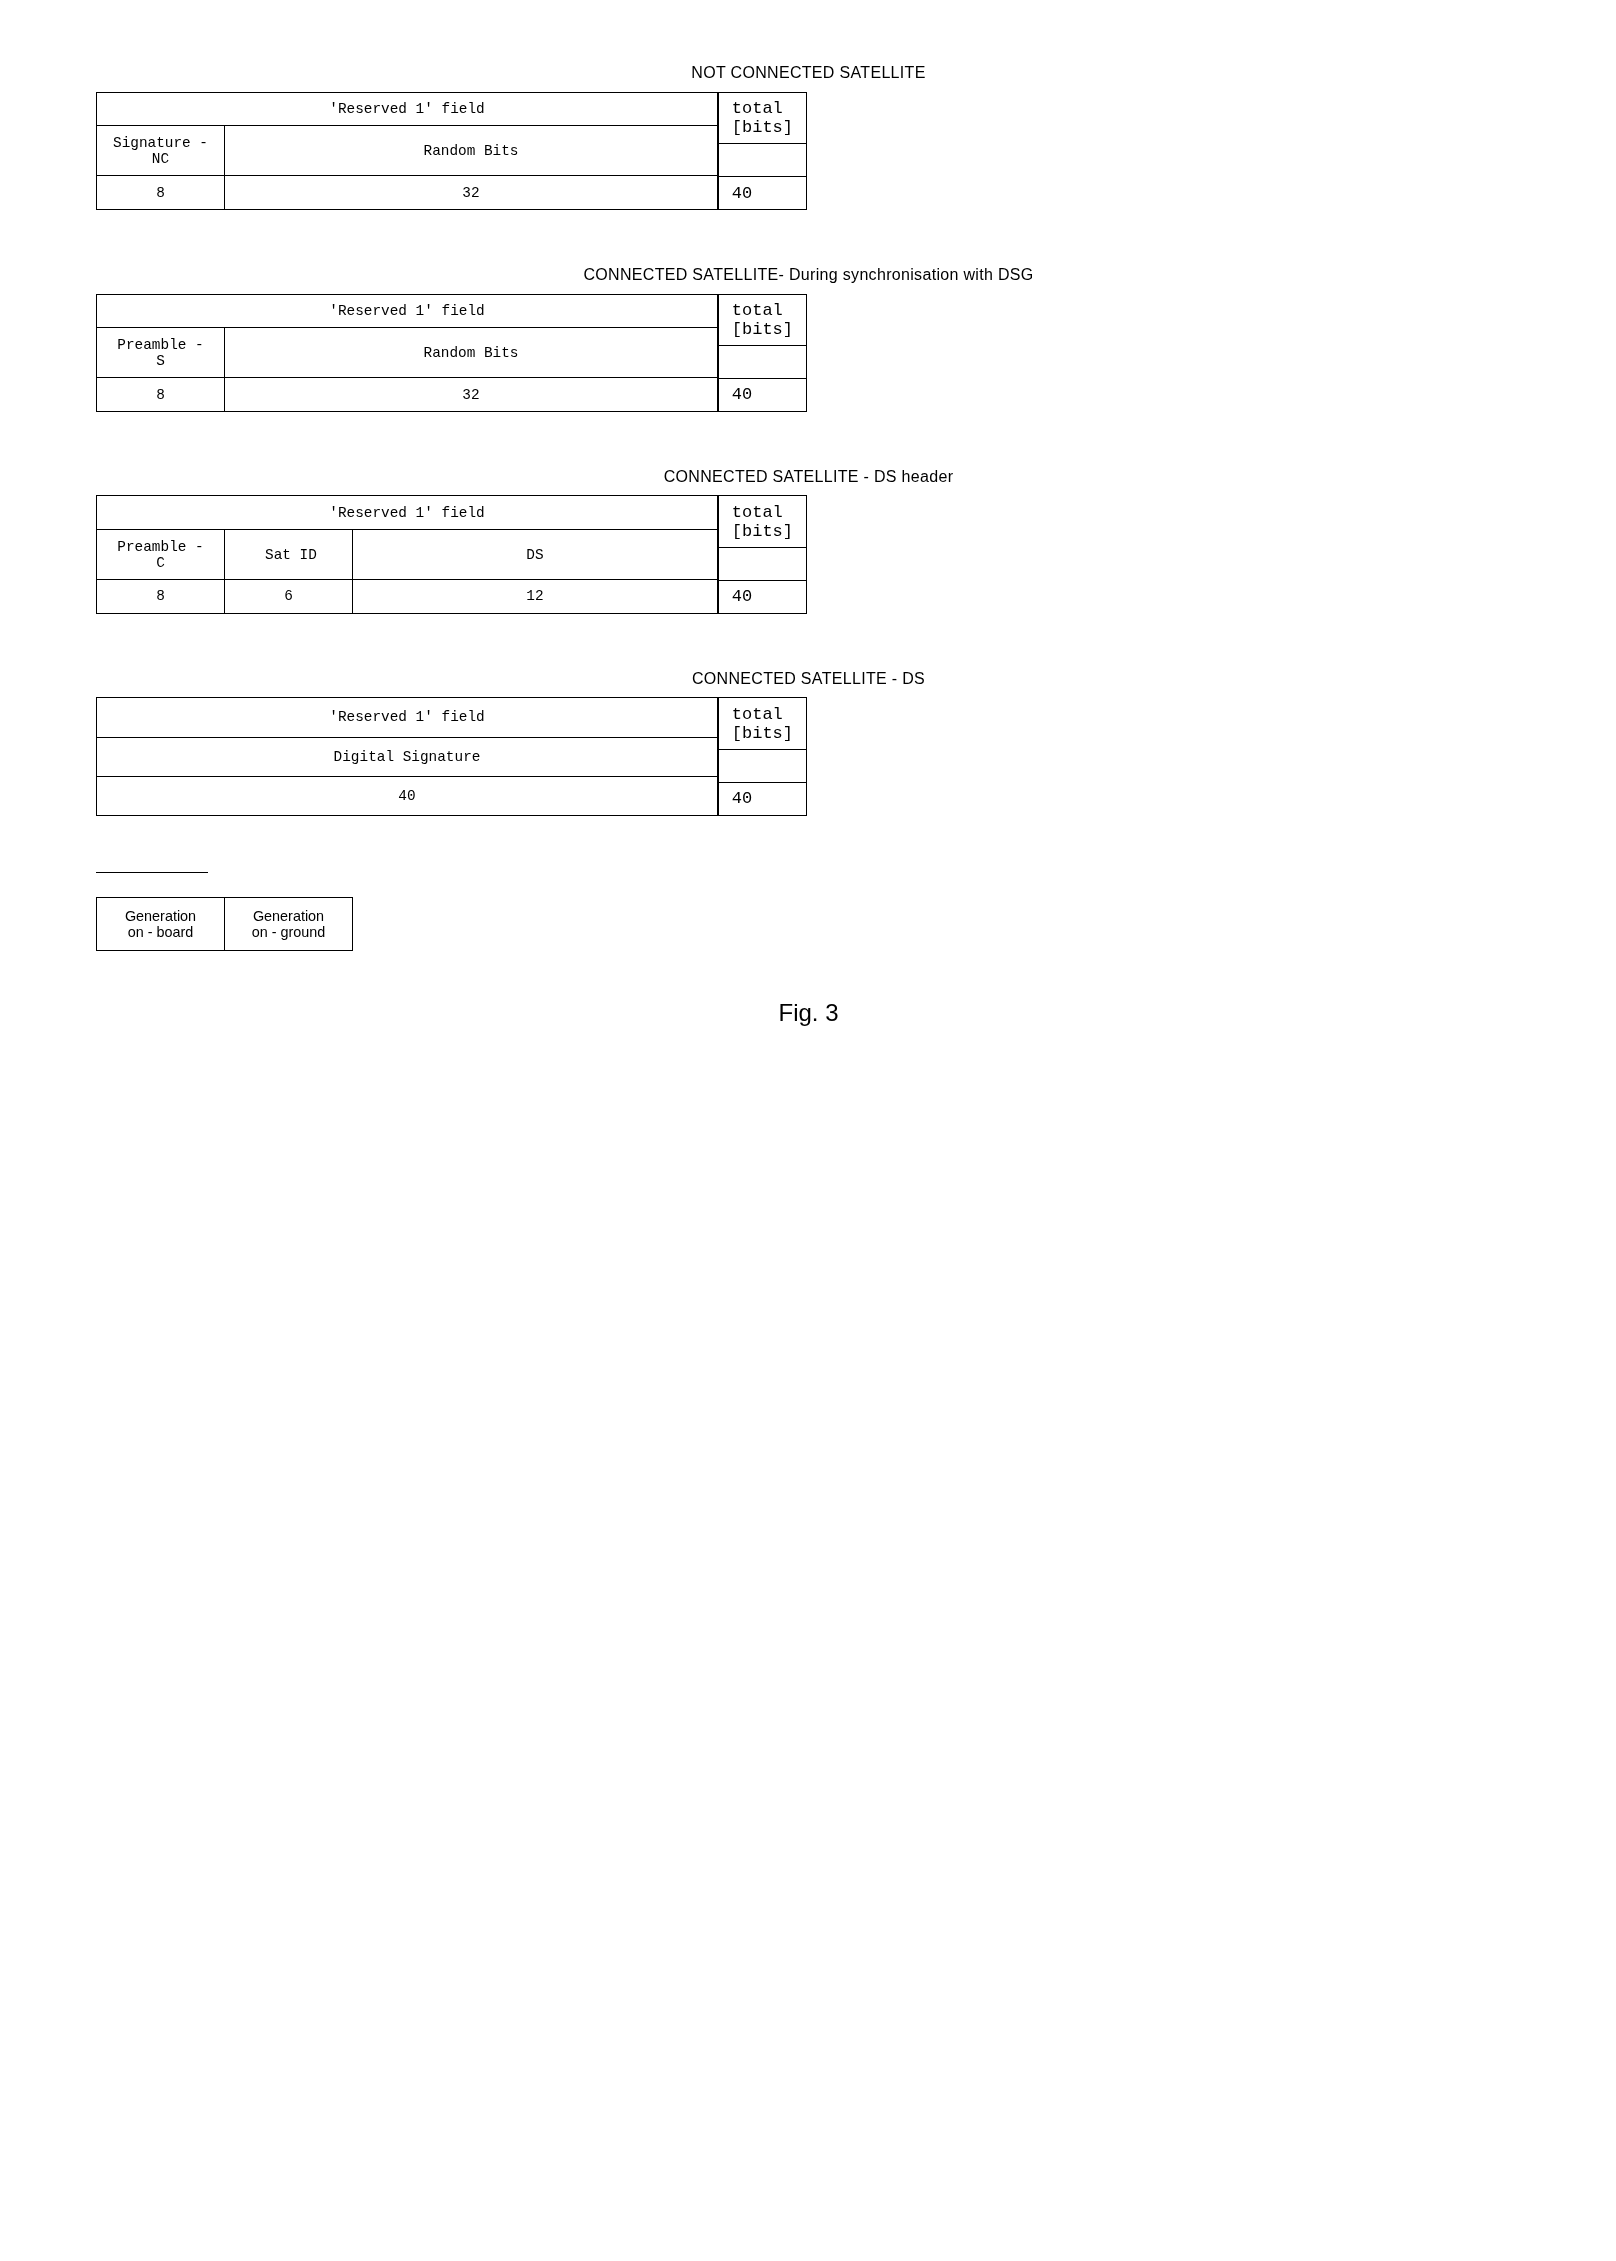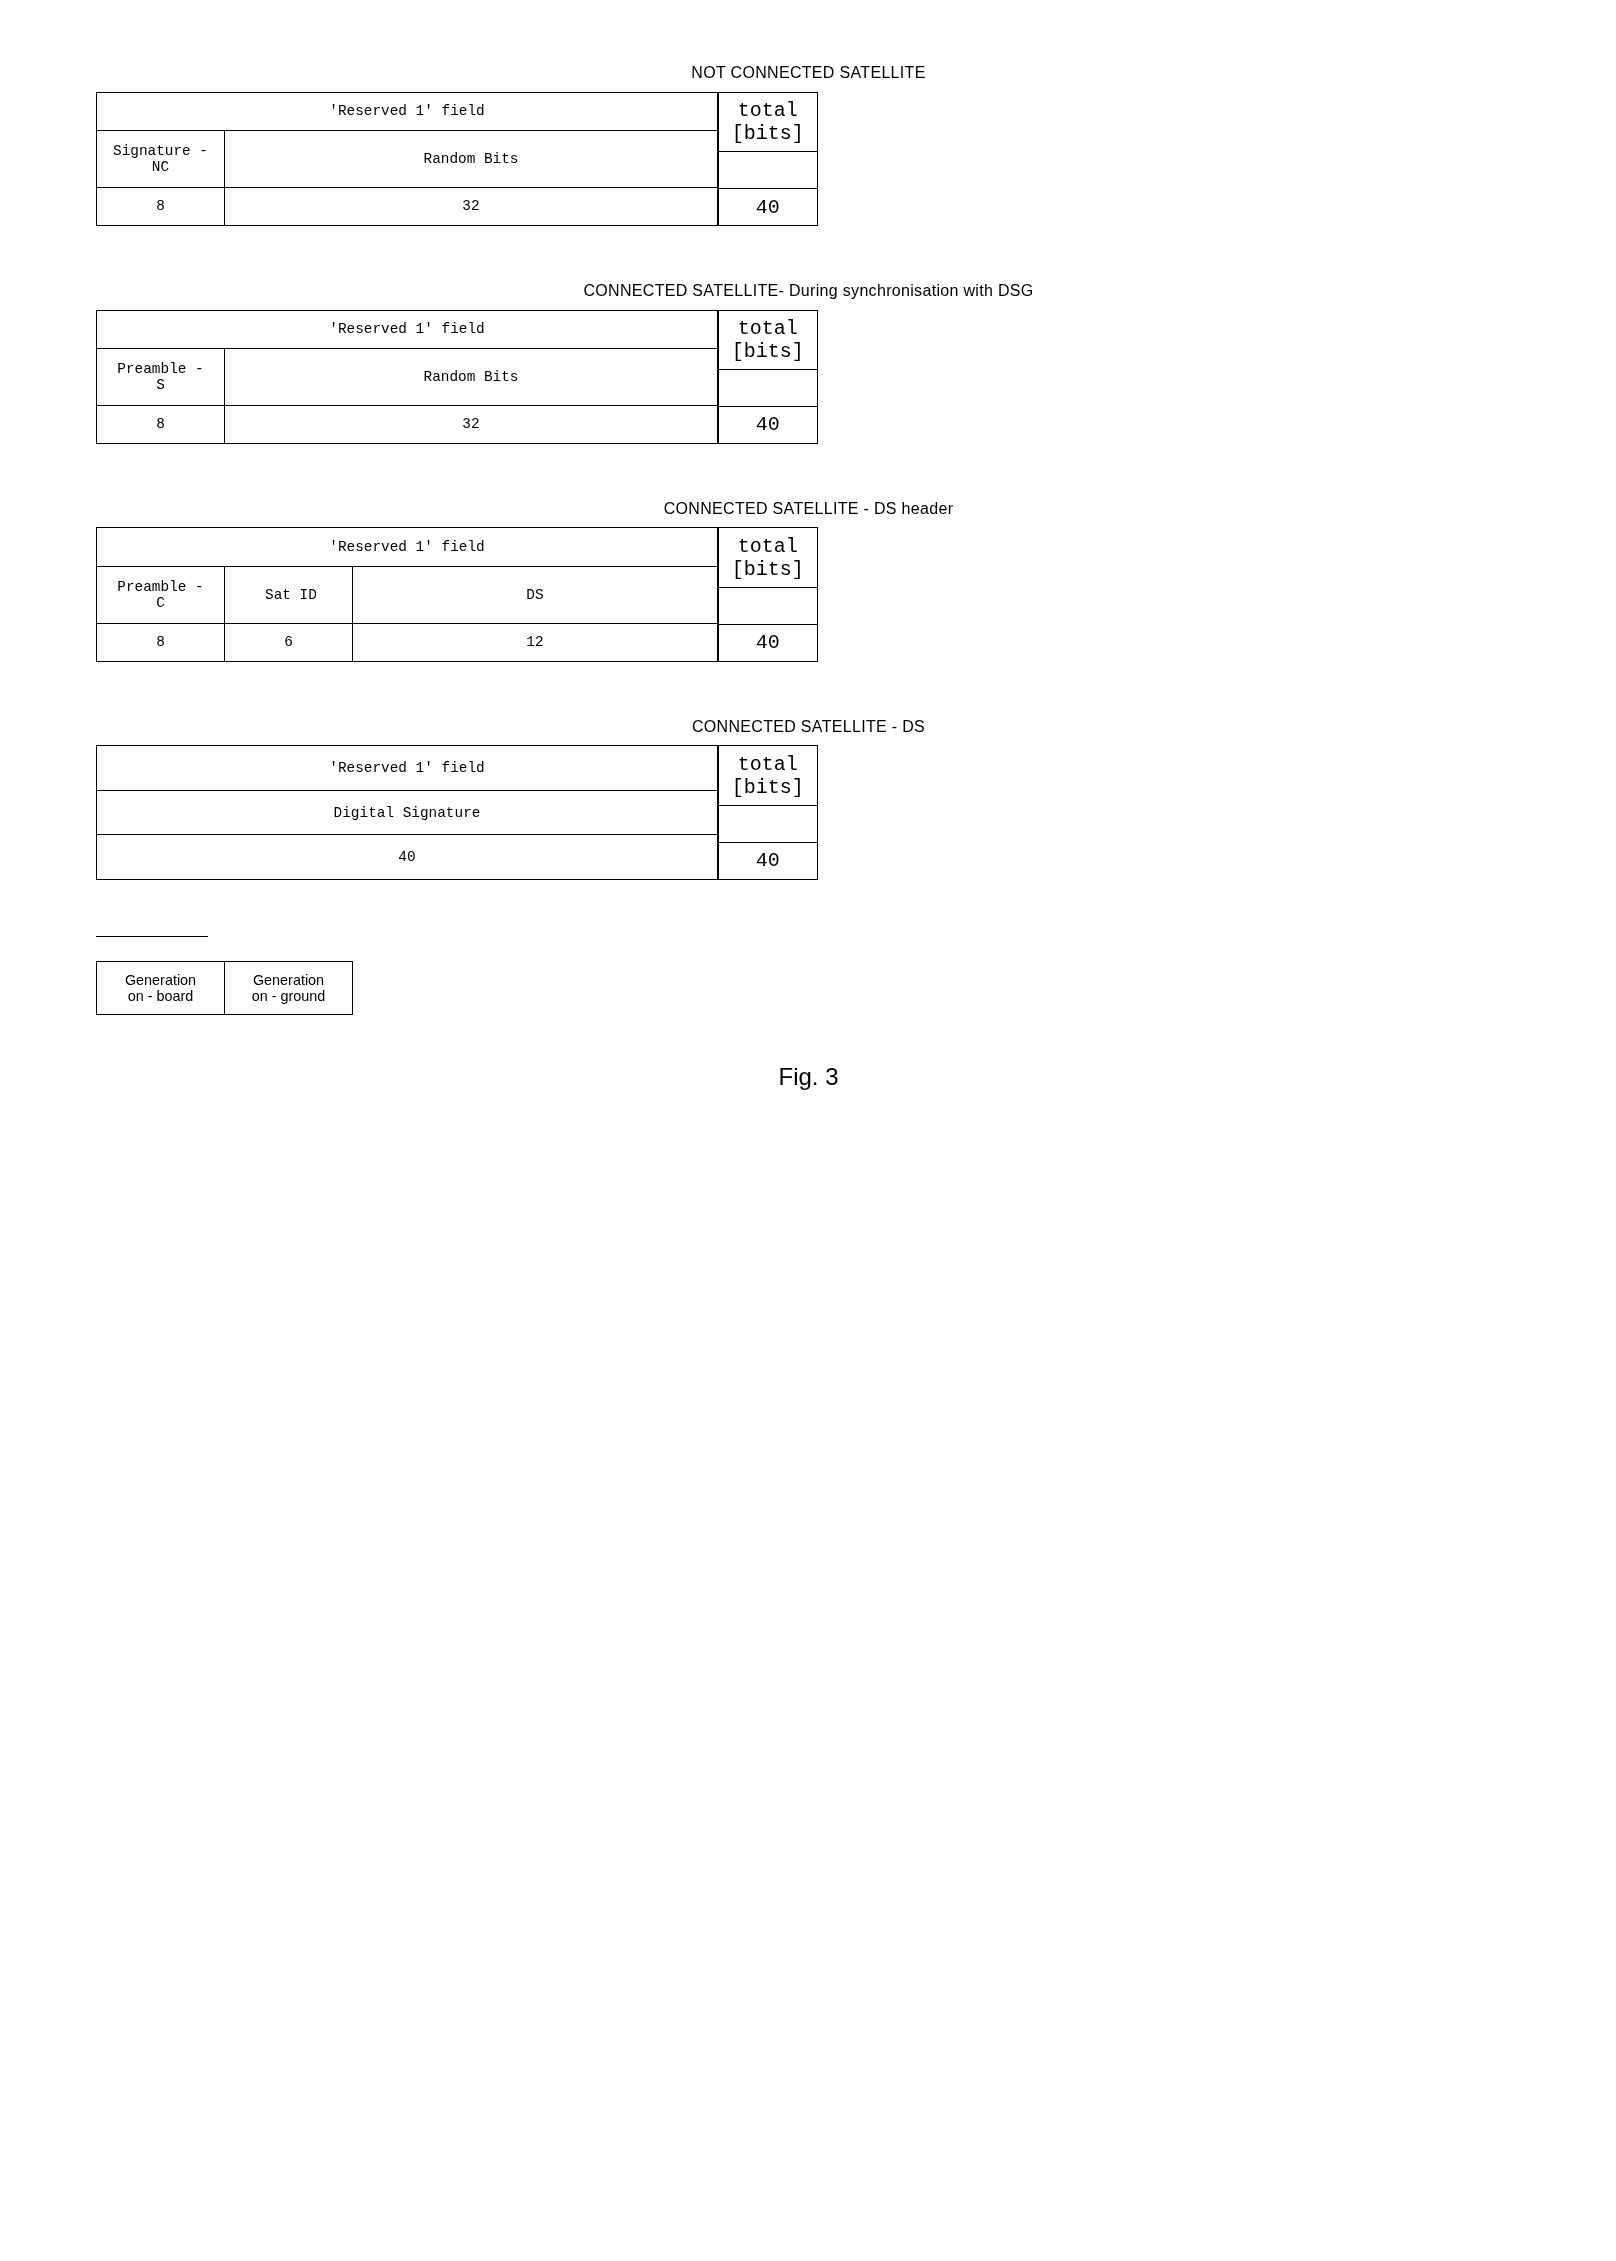--- a/index.html
+++ b/index.html
@@ -50,23 +50,22 @@
     }
 
     .side-table {
       border-collapse: collapse;
       margin-left: 0;
     }
 
     .side-table td {
       border: 1.2px solid #000;
       padding: 6.4px 12.8px;
-      text-align: center;
       vertical-align: middle;
-      font-size: 20px;
+      font-size: 17px;
       white-space: nowrap;
       margin-left: 12px;
     }
 
     .divider-line {
       width: 112px;
       height: 1.6px;
       background: #000;
       margin: 16px 0 24px 0;
     }

